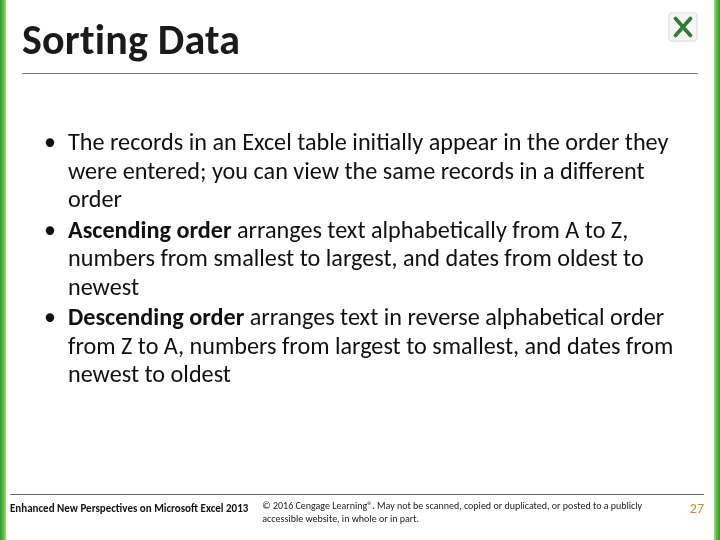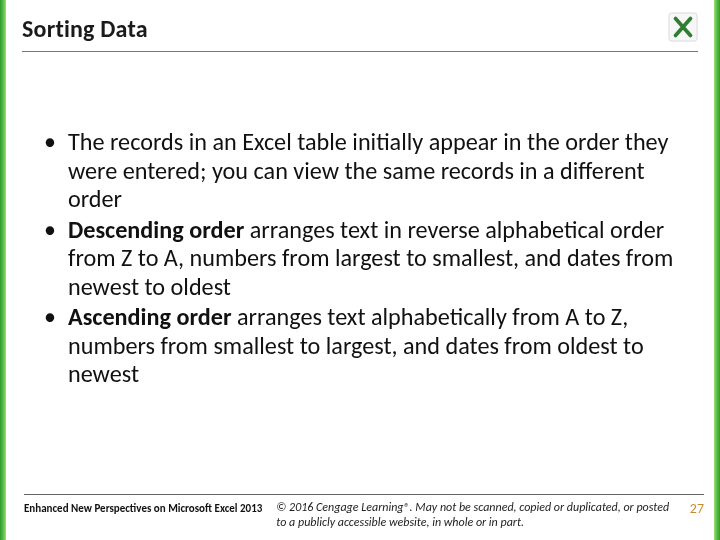--- a/index.html
+++ b/index.html
@@ -27,21 +27,21 @@
     width: 6px;
     background: linear-gradient(to left, #2e9b2e 0%, #62c04a 60%, #9fe07a 100%);
   }
   .title-wrap {
     position: absolute;
     left: 22px;
     right: 22px;
     top: 14px;
   }
   .title {
-    font-size: 24px;
+    font-size: 42px;
     font-weight: 700;
     color: #1a1a1a;
     padding-bottom: 6px;
     letter-spacing: 0.2px;
   }
   .title-rule {
     height: 0;
     border-bottom: 1px solid #777;
     margin-top: 2px;
   }
@@ -73,46 +73,44 @@
     font-size: 24px;
     line-height: 1.18;
   }
   .body b { font-weight: 700; }
   .footer {
     position: absolute;
     left: 10px;
     right: 16px;
     bottom: 6px;
     height: 40px;
-    margin-left: 14px;
   }
   .footer-rule {
     border-top: 1px solid #666;
     margin: 0 0 3px 0;
   }
   .footer-row {
     display: flex;
     align-items: flex-start;
     justify-content: space-between;
     gap: 14px;
   }
   .footer-left {
     font-size: 11px;
     font-weight: 700;
     color: #111;
     white-space: nowrap;
     padding-top: 4px;
   }
   .footer-mid {
-    font-size: 12px;
+    font-size: 10px;
     color: #222;
     line-height: 1.25;
     flex: 1;
     padding-top: 2px;
-    font-style: italic;
   }
   .footer-page {
     font-size: 14px;
     color: #c98b2f;
     padding-top: 2px;
     min-width: 20px;
     text-align: right;
   }
   .corner-icon {
     position: absolute;
@@ -141,24 +139,24 @@
     <div class="title">Sorting Data</div>
     <div class="title-rule"></div>
   </div>
 
   <div class="body">
     <ul>
       <li>
         <span></span><b></b><span>The records in an Excel table initially appear in the order they were entered; you can view the same records in a different order</span>
       </li>
       <li>
-        <span></span><b>Descending order</b><span> arranges text in reverse alphabetical order from Z to A, numbers from largest to smallest, and dates from newest to oldest</span>
+        <span></span><b>Ascending order</b><span> arranges text alphabetically from A to Z, numbers from smallest to largest, and dates from oldest to newest</span>
       </li>
       <li>
-        <span></span><b>Ascending order</b><span> arranges text alphabetically from A to Z, numbers from smallest to largest, and dates from oldest to newest</span>
+        <span></span><b>Descending order</b><span> arranges text in reverse alphabetical order from Z to A, numbers from largest to smallest, and dates from newest to oldest</span>
       </li>
     </ul>
   </div>
 
   <div class="footer">
     <div class="footer-rule"></div>
     <div class="footer-row">
       <div class="footer-left">Enhanced New Perspectives on Microsoft Excel 2013</div>
       <div class="footer-mid">© 2016 Cengage Learning®. May not be scanned, copied or duplicated, or posted to a publicly accessible website, in whole or in part.</div>
       <div class="footer-page">27</div>

